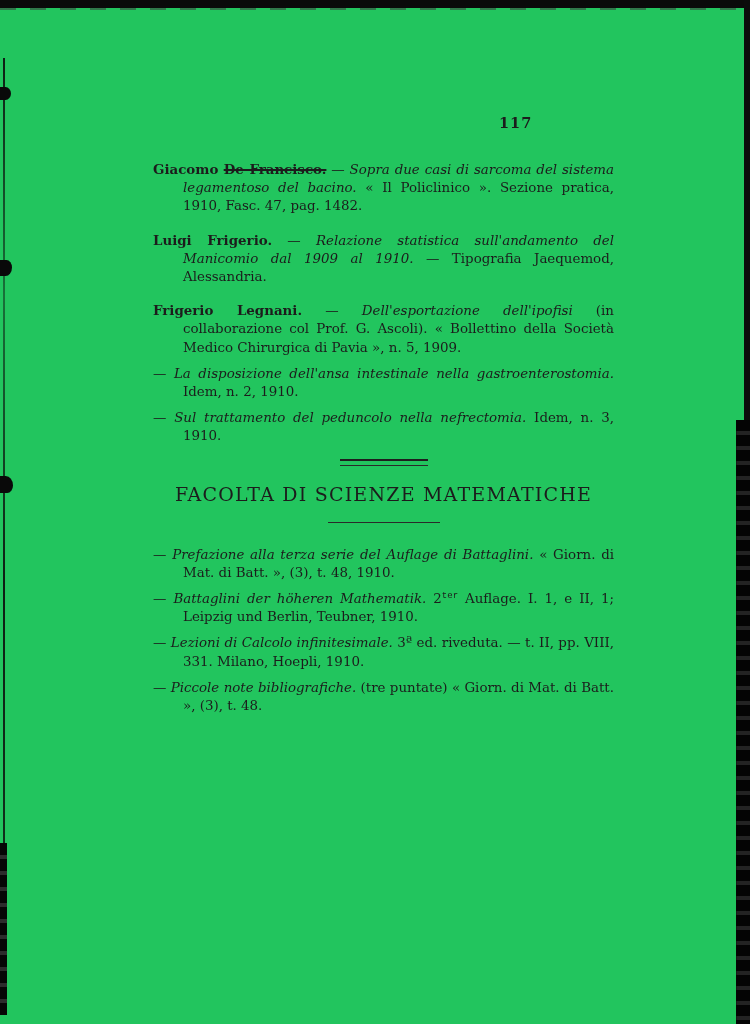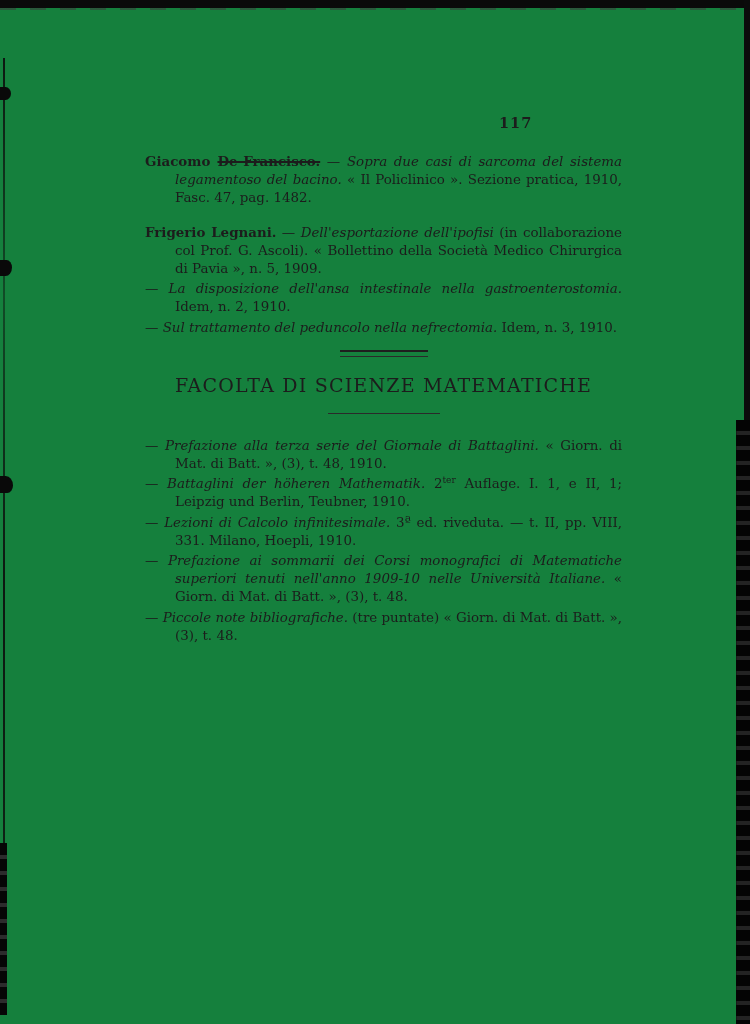--- a/index.html
+++ b/index.html
@@ -1,18 +1,18 @@
 <!DOCTYPE html>
 <html lang="it"><head>
 <meta charset="utf-8">
 <style>
   html,body{margin:0;padding:0;background:#e8e8e6;}
   .scan{
     position:relative;width:750px;height:1024px;margin:0 auto;
-    background:#15803d;overflow:hidden;
+    background:#22c55e;overflow:hidden;
     font-family:"DejaVu Serif","Liberation Serif",serif;
     color:#1c1c1c;
   }
   
   .bar-top{position:absolute;top:0;left:0;width:100%;height:8px;background:#0a0a0a;}
   .bar-top::after{content:"";position:absolute;top:8px;left:0;width:100%;height:2px;
     background:repeating-linear-gradient(90deg,#3a3a3a 0 16px,transparent 16px 30px);opacity:.55;}
   .hook-tr{position:absolute;right:0;top:26px;width:5px;height:16px;background:#050505;border-radius:40% 0 0 40%;}
   .edge-right{position:absolute;top:0;right:0;width:6px;height:100%;background:#0b0b0b;}
   .edge-right-low{position:absolute;right:0;top:420px;bottom:0;width:13px;
@@ -23,27 +23,27 @@
   .blob{position:absolute;background:#090909;}
   .blob-a{left:0;top:87px;width:11px;height:13px;border-radius:0 70% 70% 0;}
   .blob-b{left:0;top:260px;width:12px;height:16px;border-radius:0 65% 75% 0;}
   .blob-c{left:0;top:476px;width:13px;height:17px;border-radius:0 75% 60% 0;}
   .edge-left-low{position:absolute;left:0;top:843px;width:7px;height:172px;
     background:repeating-linear-gradient(180deg,#060606 0 12px,#2c2c2c 12px 16px);}
   
   .pagenum{position:absolute;left:499px;top:114px;font-size:14.5px;font-weight:bold;letter-spacing:1px;}
   .content{position:absolute;left:145px;top:152px;width:477px;
     font-size:13.4px;line-height:18.2px;text-align:justify;}
-  .entry{margin:0;padding-left:30px;text-indent:-30px;}
+  .entry{margin:8px;padding-left:30px;text-indent:-30px;}
   .mb-lg{margin-bottom:15px;}
   .mb-sm{margin-bottom:2px;}
   .b{font-weight:bold;}
   .i{font-style:italic;}
   .strike{text-decoration:line-through;text-decoration-thickness:2.2px;}
-  sup.ed{font-size:9px;line-height:0;}
+  sup.ed{font-size:9px;line-height:0;font-family:Liberation Mono, monospace;}
   
   .section{margin:13px 0 21px;text-align:center;}
   .rule{margin:0 auto;background:transparent;}
   .rule-a{width:88px;height:4px;border-top:2.5px solid #1e1e1e;border-bottom:1px solid #2a2a2a;margin-bottom:13px;}
   .h-line{font-size:19px;line-height:31px;letter-spacing:1.2px;font-weight:400;text-indent:0;}
   .rule-b{width:112px;height:2px;border-top:1.5px solid #2a2a2a;margin-top:12px;}
 </style>
 </head>
 <body>
 
@@ -58,39 +58,39 @@
   <div class="blob blob-b"></div>
   <div class="blob blob-c"></div>
   <div class="edge-left-low"></div>
 
   <div class="pagenum">117</div>
 
   <div class="content">
 
     <p class="entry mb-lg"><span class="b">Giacomo </span><span class="b strike">De-Francisco.</span><span> — </span><span class="i">Sopra due casi di sarcoma del sistema legamentoso del bacino.</span><span> « Il Policlinico ». Sezione pratica, 1910, Fasc. 47, pag. 1482.</span></p>
 
+    <p class="entry mb-lg"><span class="b">Luigi Frigerio.</span><span> — </span><span class="i">Relazione statistica sull'andamento del Manicomio dal 1909 al 1910.</span><span> — Tipografia Jaequemod, Alessandria.</span></p>
 
     <p class="entry mb-sm"><span class="b">Frigerio Legnani.</span><span> — </span><span class="i">Dell'esportazione dell'ipofisi</span><span> (in collaborazione col Prof. G. Ascoli). « Bollettino della Società Medico Chirurgica di Pavia », n. 5, 1909.</span></p>
 
     <p class="entry mb-sm"><span>— </span><span class="i">La disposizione dell'ansa intestinale nella gastroenterostomia.</span><span> Idem, n. 2, 1910.</span></p>
 
     <p class="entry"><span>— </span><span class="i">Sul trattamento del peduncolo nella nefrectomia.</span><span> Idem, n. 3, 1910.</span></p>
 
     <div class="section">
       <div class="rule rule-a"></div>
       <div class="h-line">FACOLTA DI SCIENZE MATEMATICHE</div>
       <div class="rule rule-b"></div>
     </div>
 
 
-    <p class="entry mb-sm"><span>— </span><span class="i">Prefazione alla terza serie del Giornale di Battaglini.</span><span> « Giorn. di Mat. di Batt. », (3), t. 48, 1910.</span></p>
+    <p class="entry mb-sm"><span>— </span><span class="i">Prefazione alla terza serie del Auflage di Battaglini.</span><span> « Giorn. di Mat. di Batt. », (3), t. 48, 1910.</span></p>
 
 
     <p class="entry mb-sm"><span>— </span><span class="i">Battaglini der höheren Mathematik.</span><span> 2</span><sup class="ed">ter</sup><span> Auflage. I. 1, e II, 1; Leipzig und Berlin, Teubner, 1910.</span></p>
 
     <p class="entry mb-sm"><span>— </span><span class="i">Lezioni di Calcolo infinitesimale.</span><span> 3ª ed. riveduta. — t. II, pp. VIII, 331. Milano, Hoepli, 1910.</span></p>
 
-    <p class="entry mb-sm"><span>— </span><span class="i">Prefazione ai sommarii dei Corsi monografici di Matematiche superiori tenuti nell'anno 1909-10 nelle Università Italiane.</span><span> « Giorn. di Mat. di Batt. », (3), t. 48.</span></p>
 
     <p class="entry"><span>— </span><span class="i">Piccole note bibliografiche.</span><span> (tre puntate) « Giorn. di Mat. di Batt. », (3), t. 48.</span></p>
 
   </div>
 </div>
 
 </body></html>

